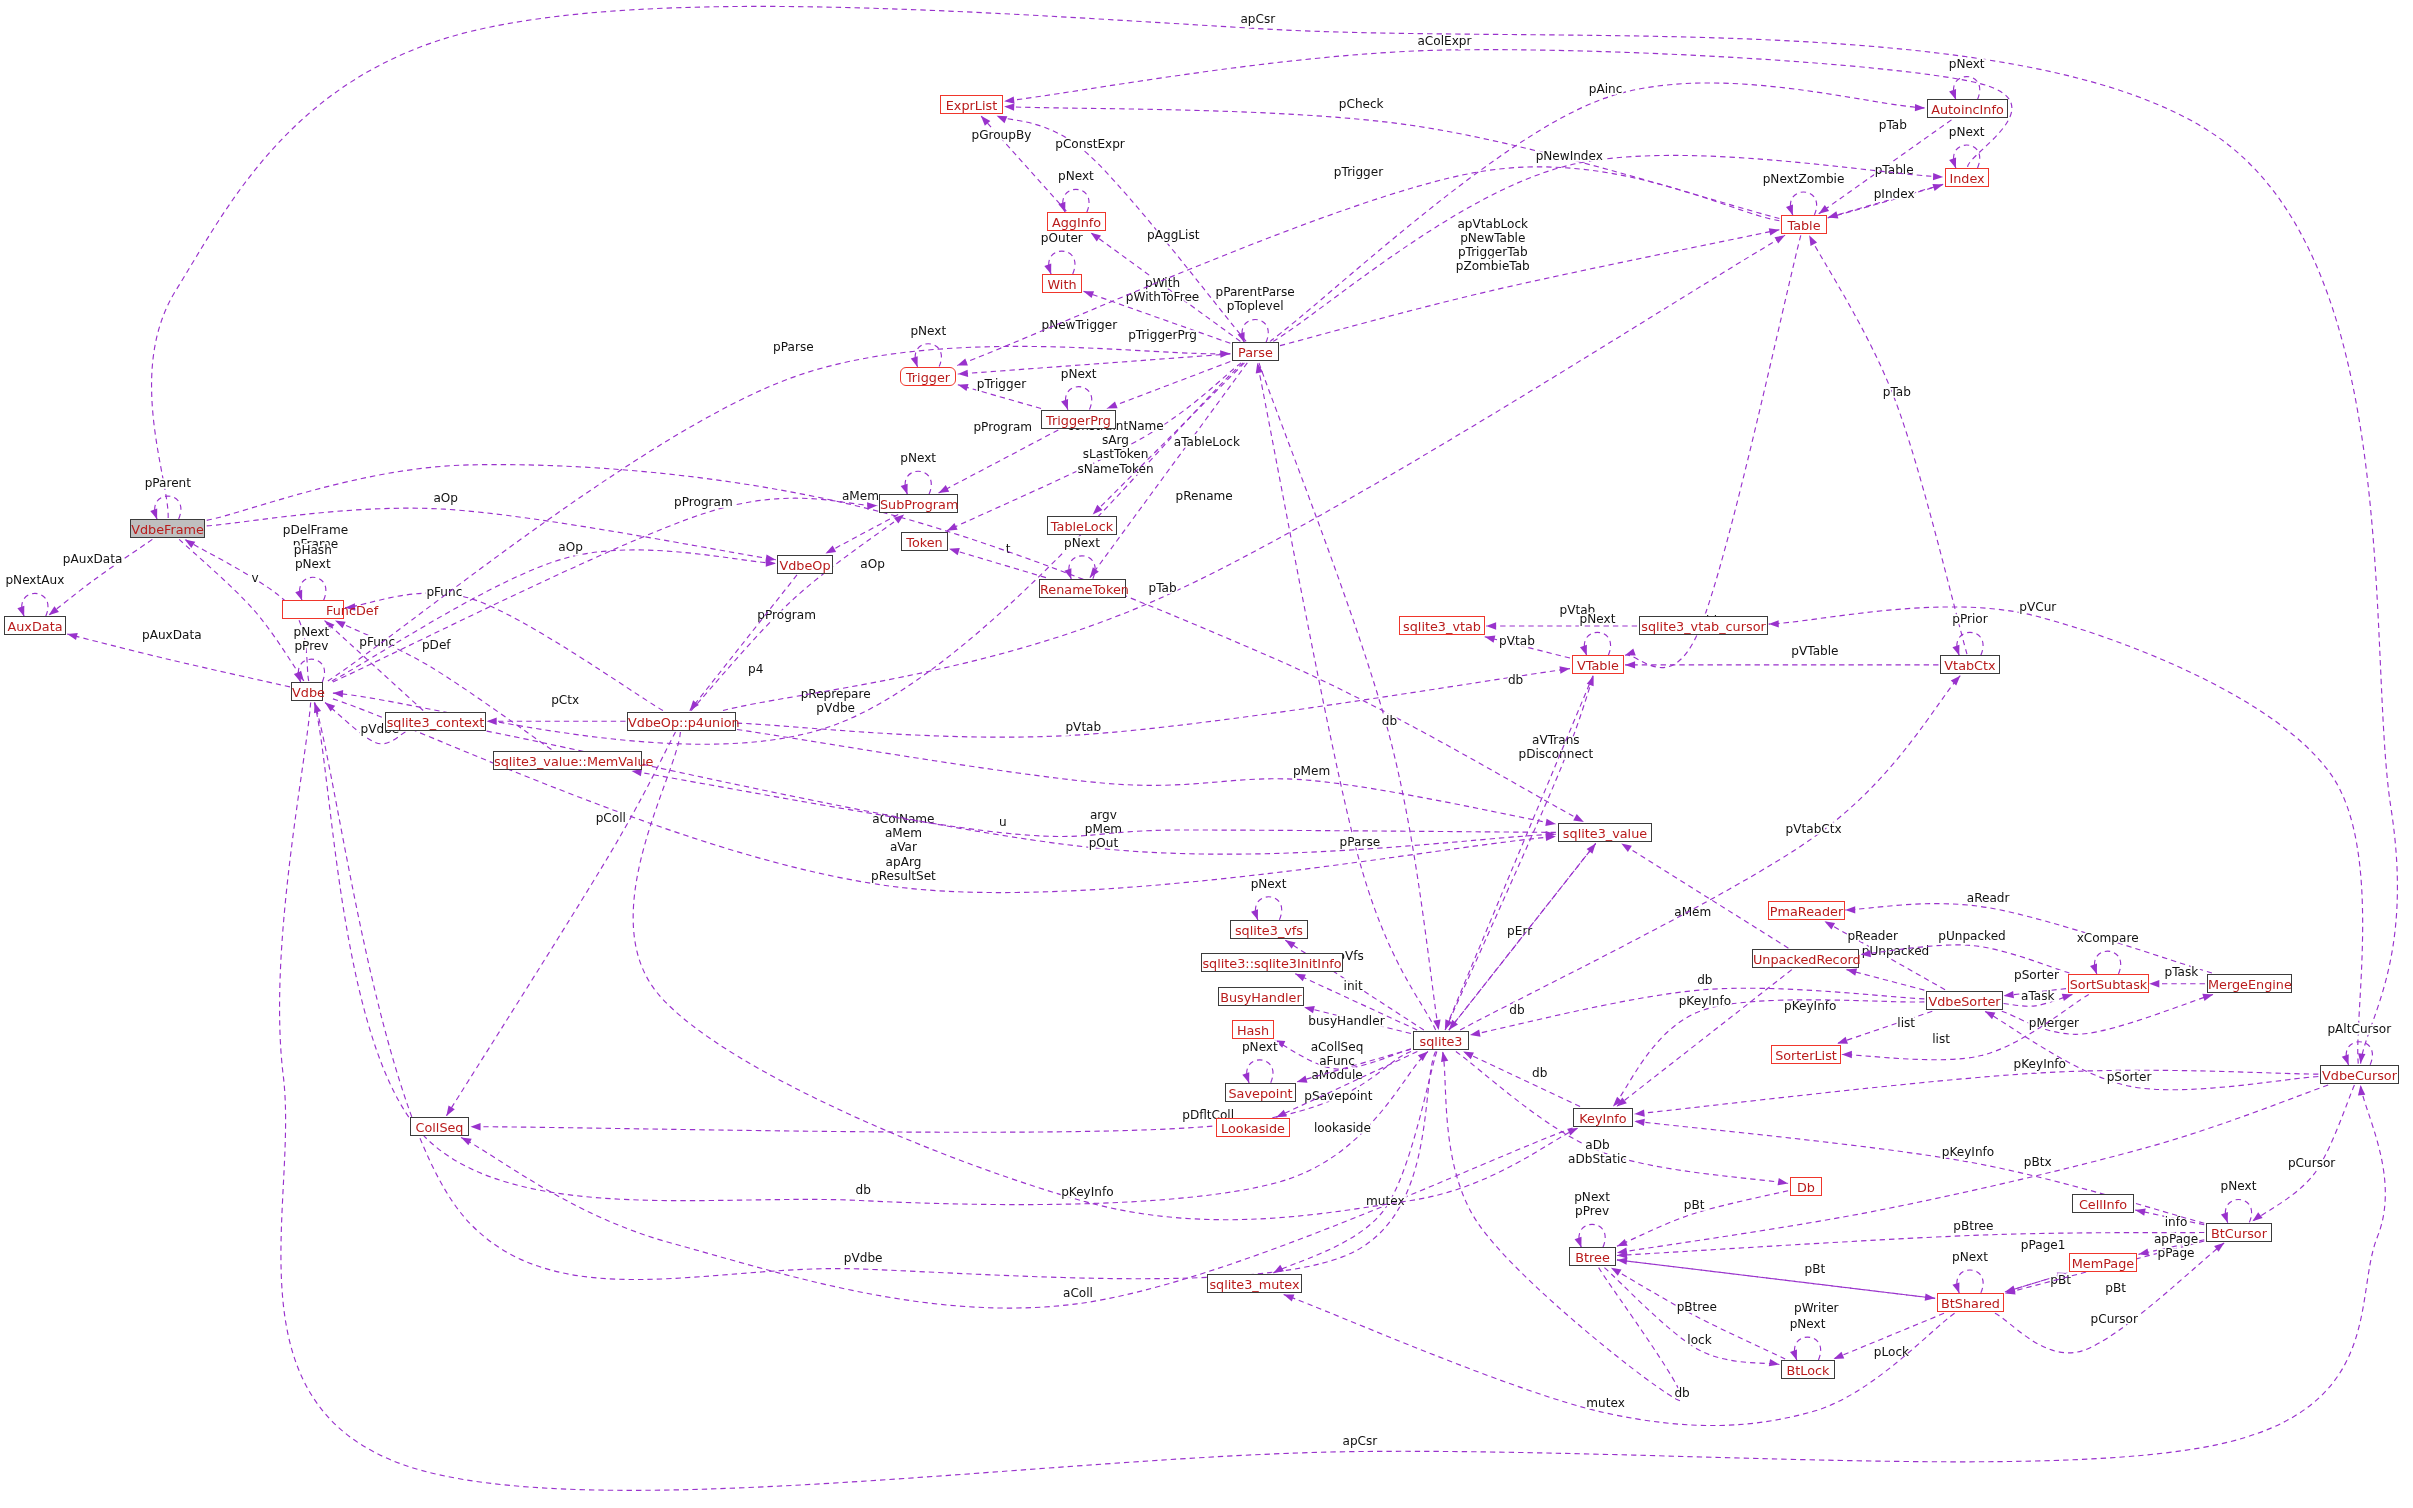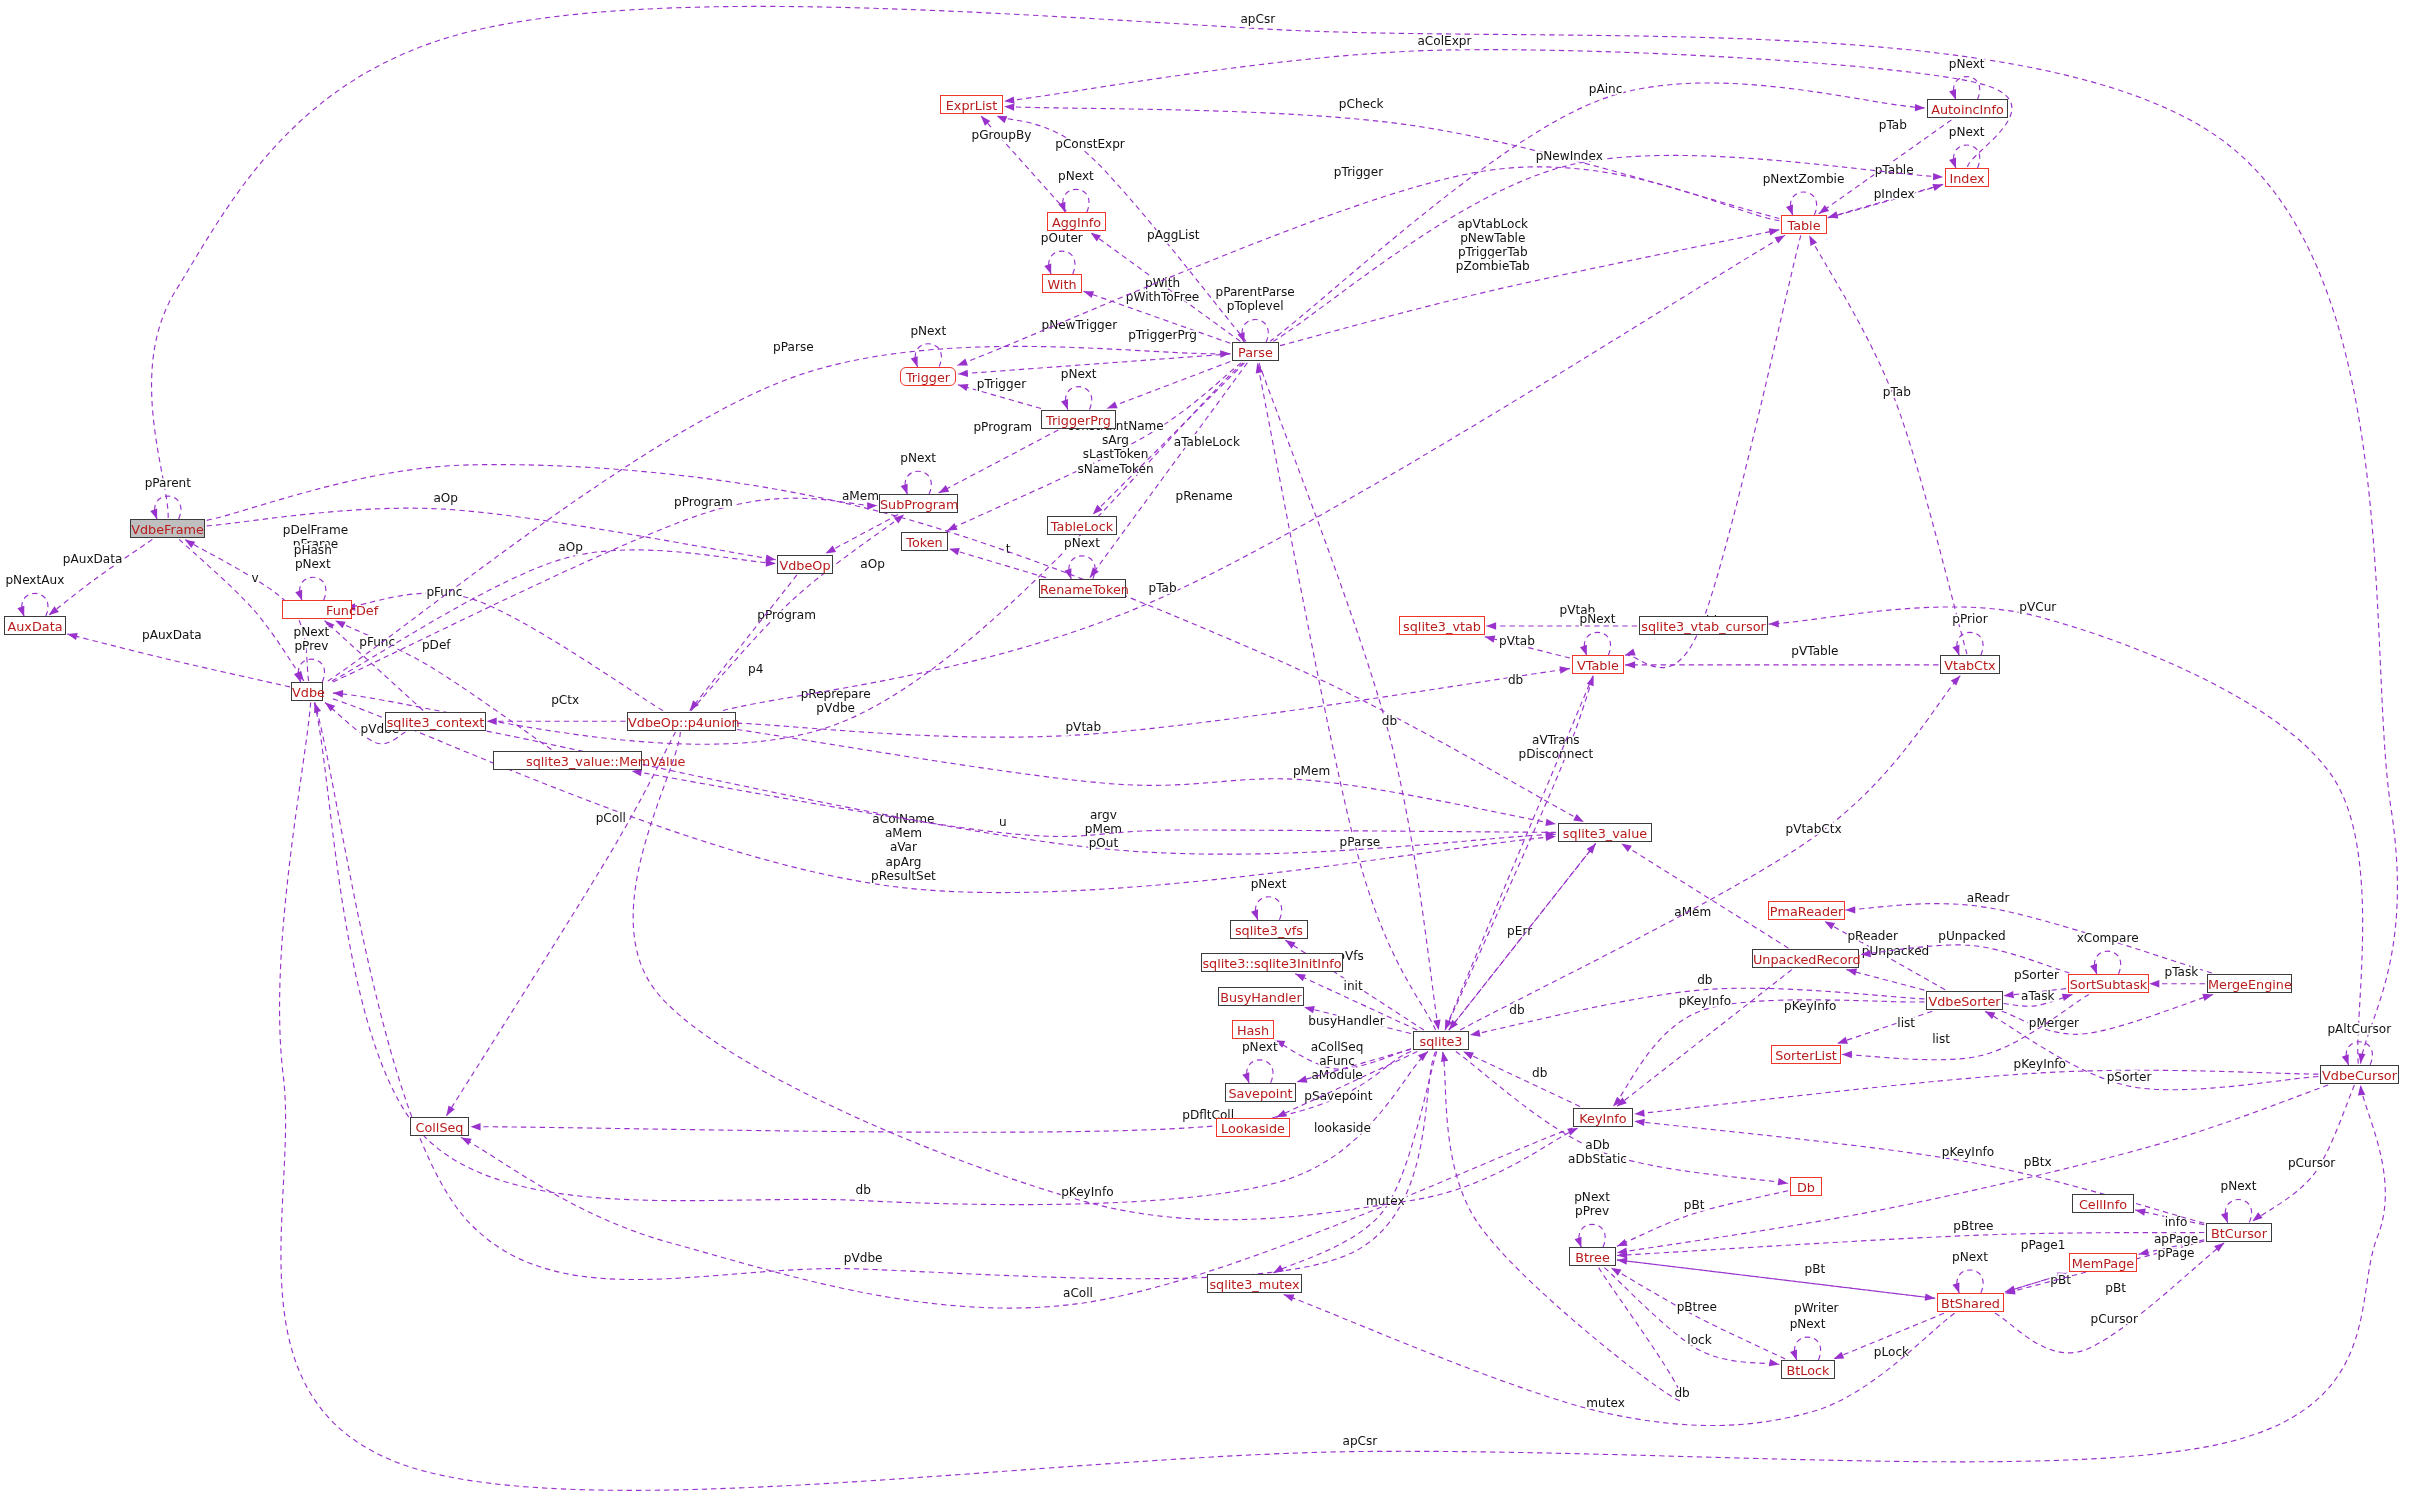--- a/index.html
+++ b/index.html
@@ -414,24 +414,24 @@
       <path d="M3499,1586 C3479,1540 3551,1540 3531,1586" fill="none" stroke="#9932CC" stroke-width="1.7" stroke-dasharray="8,6"></path>
       <polygon points="3499,1586 3488.853522669065,1573.6590519905142 3499.2359645890915,1570.0251973185052" fill="#9932CC"></polygon>
       <text x="3515" y="1538" text-anchor="middle" class="elabel"><tspan x="3515" dy="0">pAltCursor</tspan></text>
       <path d="M3124,1451 C3104,1405 3176,1405 3156,1451" fill="none" stroke="#9932CC" stroke-width="1.7" stroke-dasharray="8,6"></path>
       <polygon points="3124,1451 3113.853522669065,1438.6590519905142 3124.2359645890915,1435.0251973185052" fill="#9932CC"></polygon>
       <text x="3140" y="1403" text-anchor="middle" class="elabel"><tspan x="3140" dy="0">xCompare</tspan></text>
     </svg>
 
 <div class="node focus" style="left: 130px; top: 519px; width: 75px;">VdbeFrame</div>
     <div class="node" style="left: 4px; top: 616px; width: 62px;">AuxData</div>
-    <div class="node red" style="left: 282px; top: 600px; width: 70px; padding-left: 43px;">FuncDef</div>
+    <div class="node red" style="left: 282px; top: 600px; width: 62px; padding-left: 43px;">FuncDef</div>
     <div class="node" style="left: 291px; top: 682px; width: 32px;">Vdbe</div>
     <div class="node" style="left: 385px; top: 712px; width: 101px;">sqlite3_context</div>
-    <div class="node" style="left: 493px; top: 751px; width: 149px; padding-left: 32px;">sqlite3_value::MemValue</div>
+    <div class="node" style="left: 493px; top: 751px; width: 149px;">sqlite3_value::MemValue</div>
     <div class="node" style="left: 627px; top: 712px; width: 109px;">VdbeOp::p4union</div>
     <div class="node" style="left: 410px; top: 1117px; width: 59px;">CollSeq</div>
     <div class="node" style="left: 777px; top: 555px; width: 56px;">VdbeOp</div>
     <div class="node" style="left: 879px; top: 494px; width: 79px;">SubProgram</div>
     <div class="node" style="left: 901px; top: 532px; width: 47px;">Token</div>
     <div class="node" style="left: 1047px; top: 516px; width: 70px;">TableLock</div>
     <div class="node" style="left: 1039px; top: 579px; width: 87px;">RenameToken</div>
     <div class="node" style="left: 1041px; top: 410px; width: 75px;">TriggerPrg</div>
     <div class="node red" style="left: 900px; top: 367px; width: 56px; border-radius: 6px;">Trigger</div>
     <div class="node red" style="left: 1042px; top: 274px; width: 40px;">With</div>

